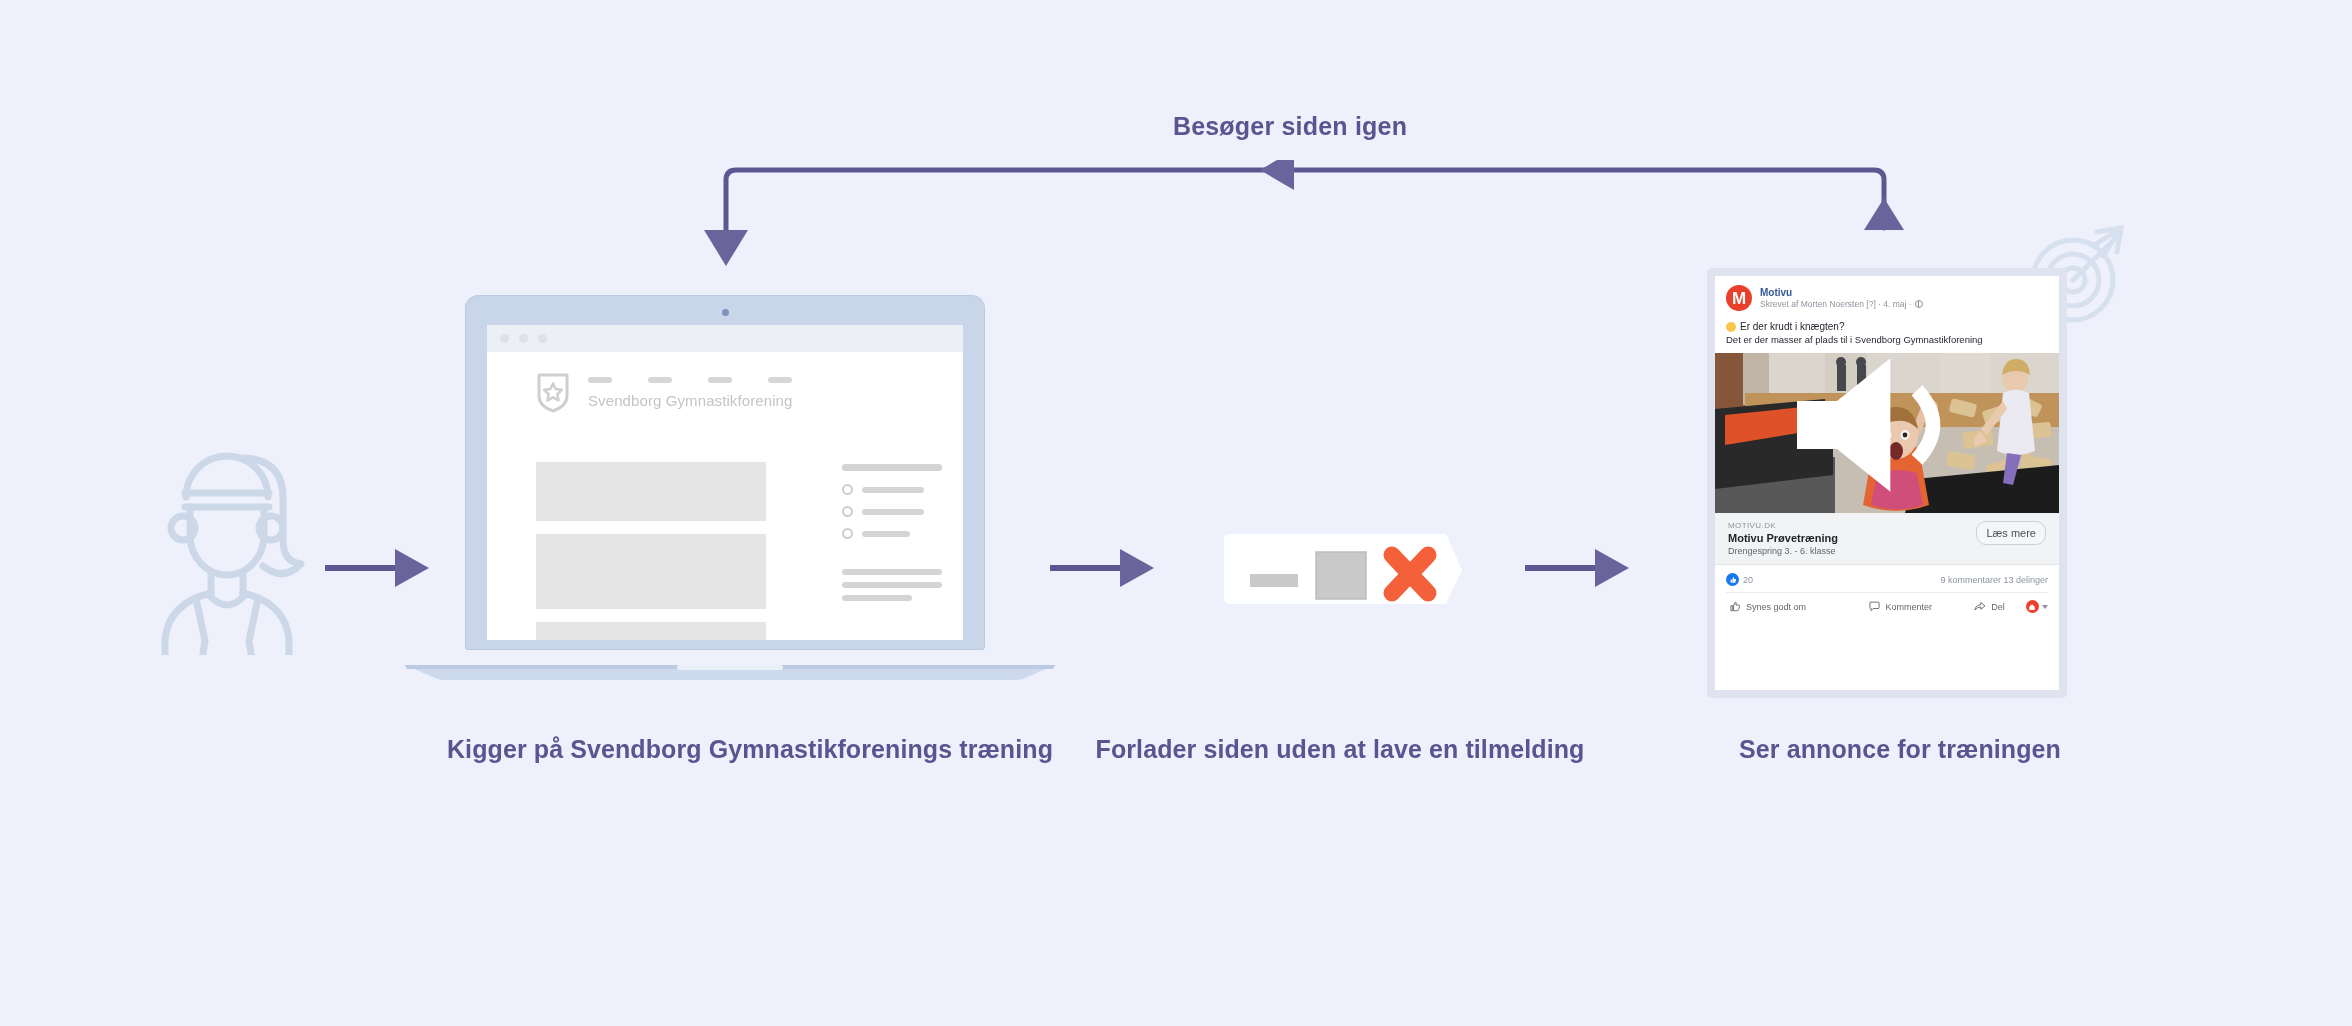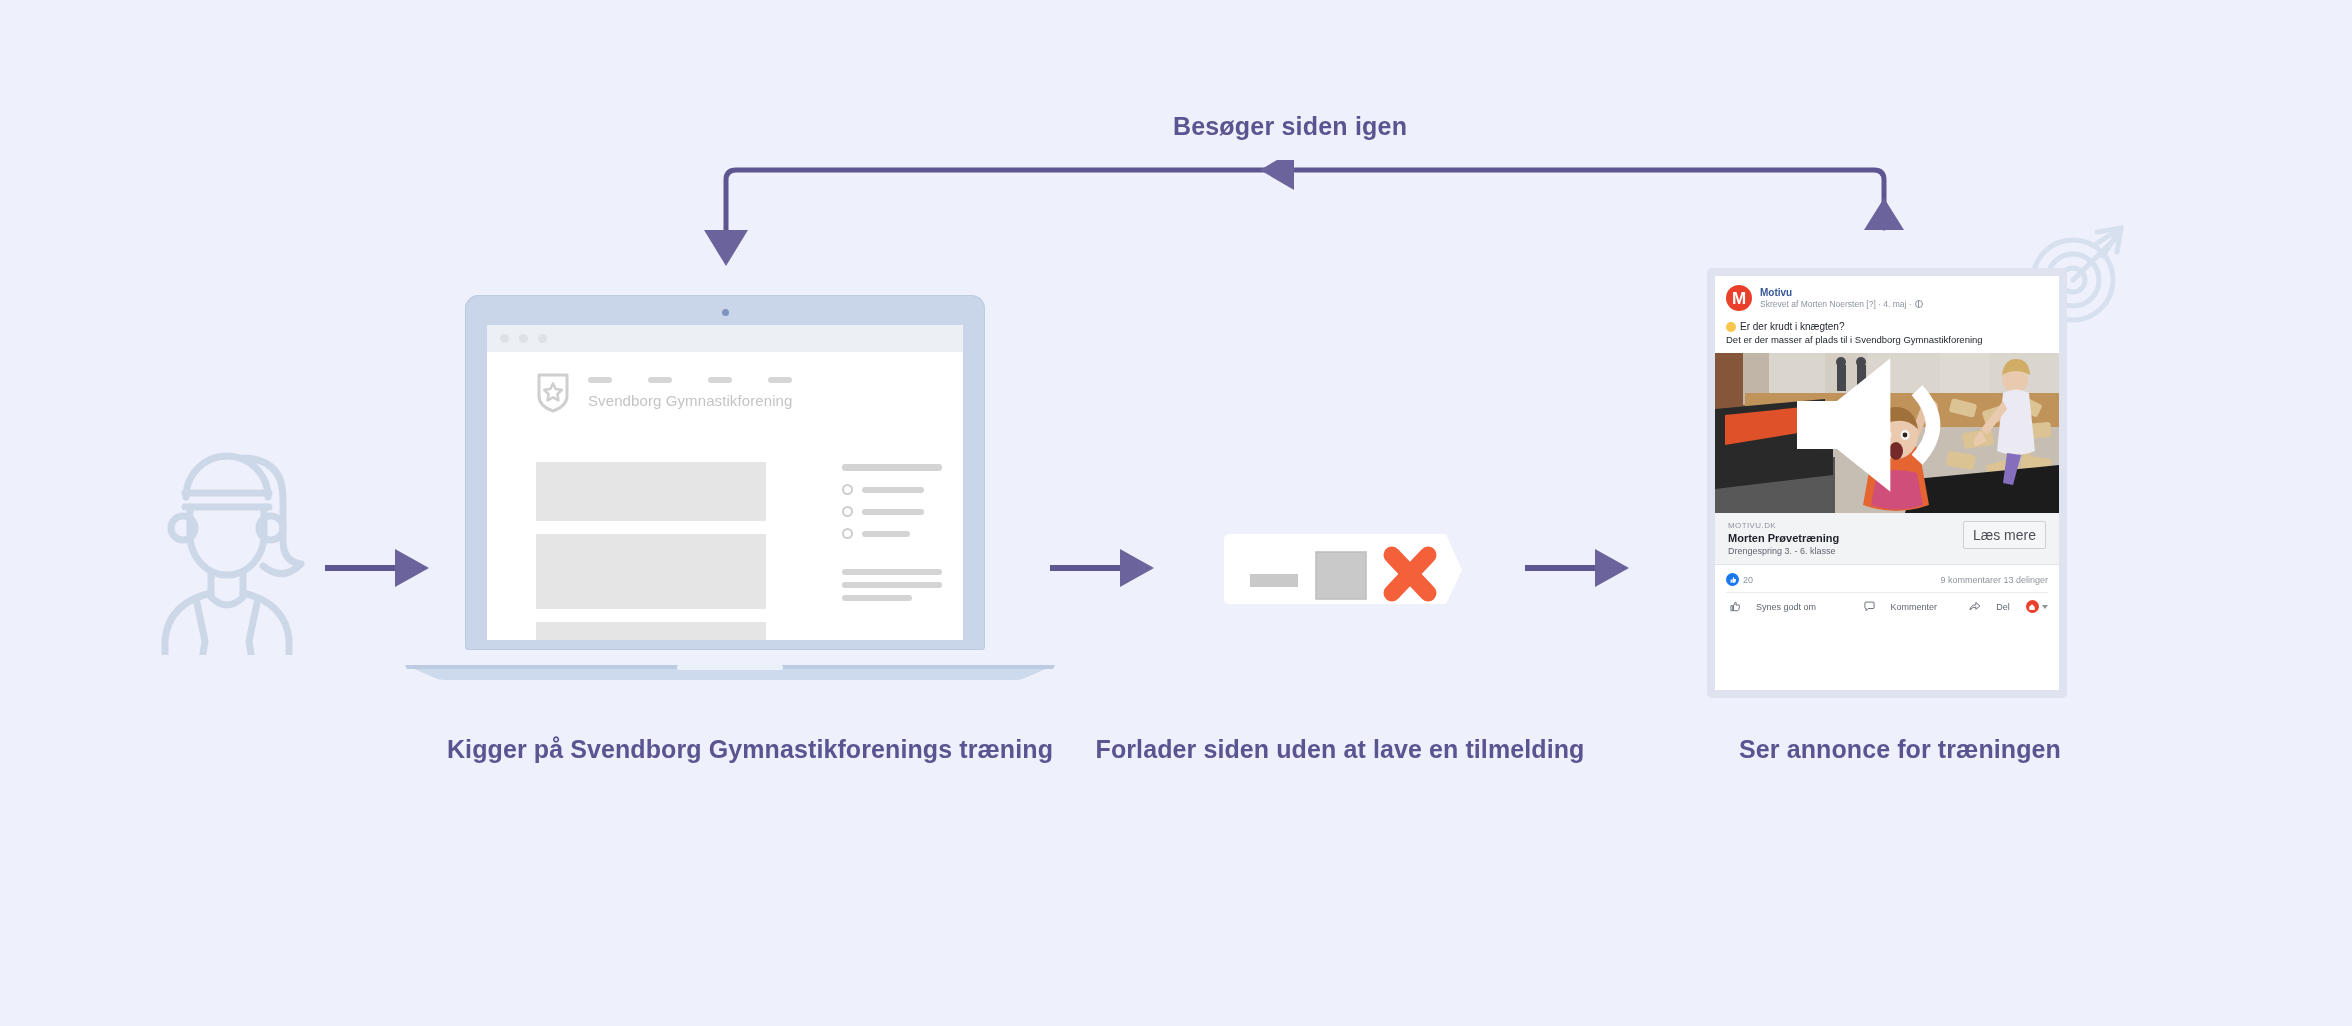--- a/index.html
+++ b/index.html
@@ -268,22 +268,22 @@
     justify-content: space-between;
     gap: 8px;
   }
   .fb-domain { font-size: 8px; color: #8d949e; letter-spacing: .4px; text-transform: uppercase; }
   .fb-linktitle { font-size: 11px; font-weight: bold; color: #1d2129; margin-top: 2px; }
   .fb-linkdesc { font-size: 9px; color: #606770; margin-top: 2px; }
   .fb-cta {
     flex: 0 0 auto;
     border: 1px solid #ccd0d5;
     background: #f5f6f7;
-    border-radius: 2px;
-    font-size: 14px;
+    border-radius: 10px;
+    font-size: 11px;
     color: #4b4f56;
     padding: 5px 9px;
     white-space: nowrap;
   }
 
   .fb-stats {
     display: flex;
     align-items: center;
     justify-content: space-between;
     padding: 8px 11px 6px 11px;
@@ -300,21 +300,21 @@
   .fb-actions {
     border-top: 1px solid #e9ebee;
     margin: 0 11px;
     display: flex;
     align-items: center;
     padding: 7px 0 8px 0;
     font-size: 9px;
     color: #616770;
   }
   .fb-act {
-    display: flex; align-items: center; gap: 15px;
+    display: flex; align-items: center; gap: 5px;
     flex: 1 1 auto;
     justify-content: center;
   }
   .fb-act:first-child { justify-content: flex-start; padding-left: 4px; }
   .fb-audience { display: flex; align-items: center; gap: 3px; flex: 0 0 auto; }
   .fb-aud-badge {
     width: 13px; height: 13px; border-radius: 50%;
     background: #ea3f2b;
     display: flex; align-items: center; justify-content: center;
   }
@@ -562,21 +562,21 @@
         </svg>
         <svg class="fb-speaker" viewBox="0 0 14 12">
           <path d="M1,4.2 L4,4.2 L8,1 L8,11 L4,7.8 L1,7.8 Z" fill="#ffffff"></path>
           <path d="M10,3.4 Q12.4,6 10,8.6" fill="none" stroke="#ffffff" stroke-width="1.1"></path>
         </svg>
       </div>
 
       <div class="fb-linkbox">
         <div>
           <div class="fb-domain">MOTIVU.DK</div>
-          <div class="fb-linktitle">Morten Prøvetræning</div>
+          <div class="fb-linktitle">Motivu Prøvetræning</div>
           <div class="fb-linkdesc">Drengespring 3. - 6. klasse</div>
         </div>
         <div class="fb-cta">Læs mere</div>
       </div>
 
       <div class="fb-stats">
         <div class="fb-likes">
           <span class="fb-like-badge">
             <svg width="8" height="8" viewBox="0 0 10 10">
               <path d="M2,4.5 L3.6,4.5 L3.6,8.5 L2,8.5 Z M4.2,4.6 L5.6,1.3 Q6.7,1.3 6.4,2.6 L6.1,3.8 L8.3,3.8 Q9.1,3.8 8.8,4.8 L8.1,7.6 Q7.9,8.5 7,8.5 L4.2,8.5 Z" fill="#fff"></path>

